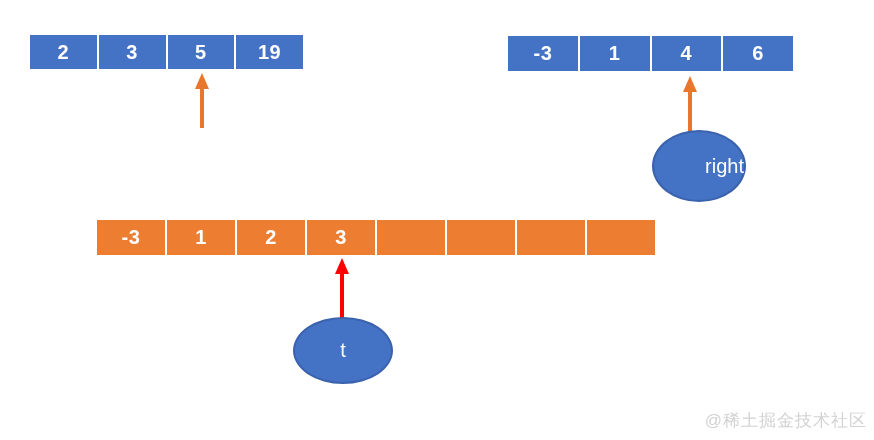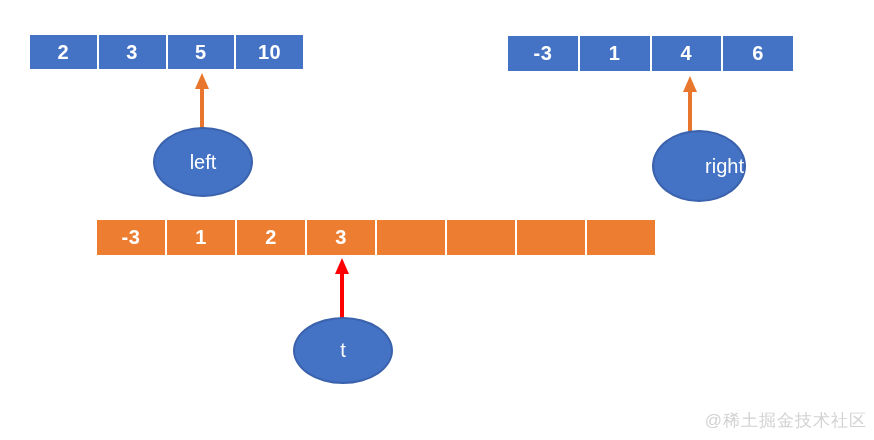--- a/index.html
+++ b/index.html
@@ -58,21 +58,21 @@
 </style>
 </head>
 <body>
 
 <div class="stage">
 
   <div class="array blue" style="left:30px; top:35px; width:273px; height:34px;">
     <div class="cell">2</div>
     <div class="cell">3</div>
     <div class="cell">5</div>
-    <div class="cell">10</div>
+    <div class="cell">19</div>
   </div>
 
   <div class="array blue" style="left:508px; top:36px; width:285px; height:35px;">
     <div class="cell">-3</div>
     <div class="cell">1</div>
     <div class="cell">4</div>
     <div class="cell">6</div>
   </div>
 
   <div class="array orange" style="left:97px; top:220px; width:558px; height:35px;">
@@ -91,23 +91,20 @@
     <line x1="202" y1="128" x2="202" y2="86" stroke-width="4" stroke="#E8762C"></line>
     <polygon points="202,73 195,89 209,89" fill="#E8762C"></polygon>
 
     <line x1="690" y1="131" x2="690" y2="89" stroke-width="4" stroke="#E8762C"></line>
     <polygon points="690,76 683,92 697,92" fill="#E8762C"></polygon>
 
     <line x1="342" y1="318" x2="342" y2="272" stroke-width="4" stroke="#FF0000"></line>
     <polygon points="342,258 335,274 349,274" fill="#FF0000"></polygon>
   </svg>
 
-  <div class="pointer-ellipse" style="left:153px; top:127px; width:100px; height:70px;">
-    <span>left</span>
-  </div>
 
   <div class="pointer-ellipse" style="left:652px; top:130px; width:94px; height:72px;justify-content:flex-end;">
     <span>right</span>
   </div>
 
   <div class="pointer-ellipse" style="left:293px; top:317px; width:100px; height:67px;">
     <span>t</span>
   </div>
 
   <div class="watermark">@稀土掘金技术社区</div>

